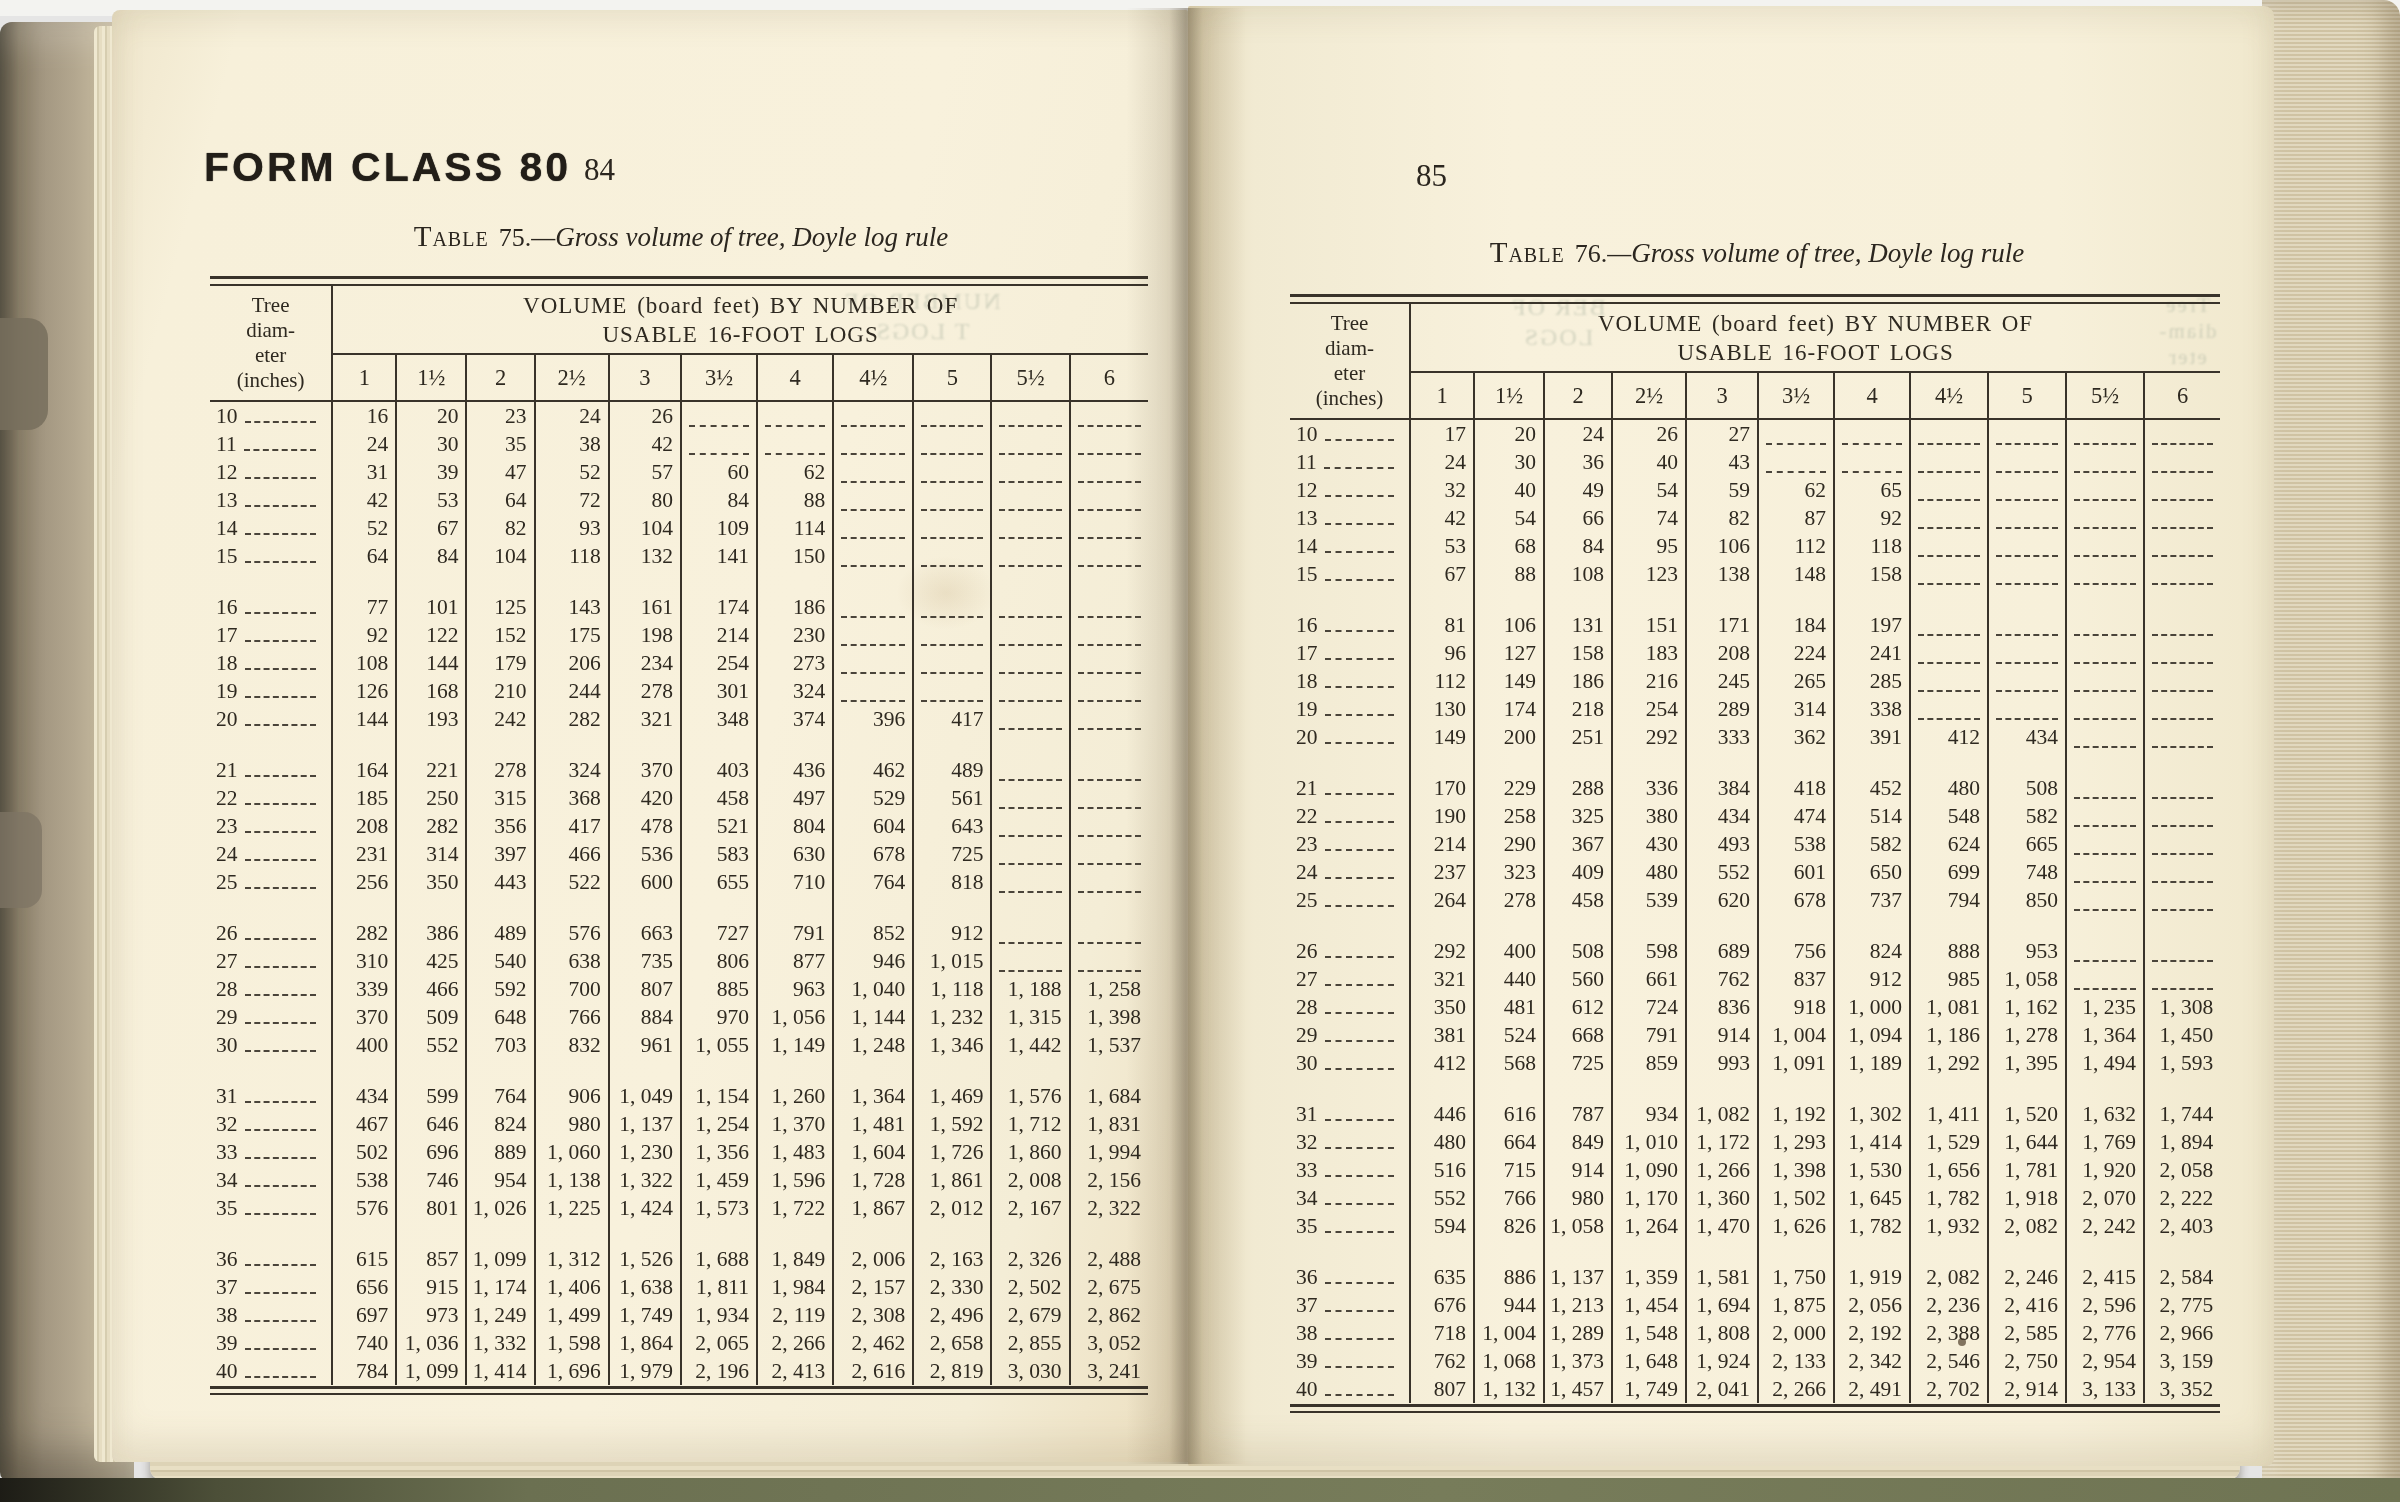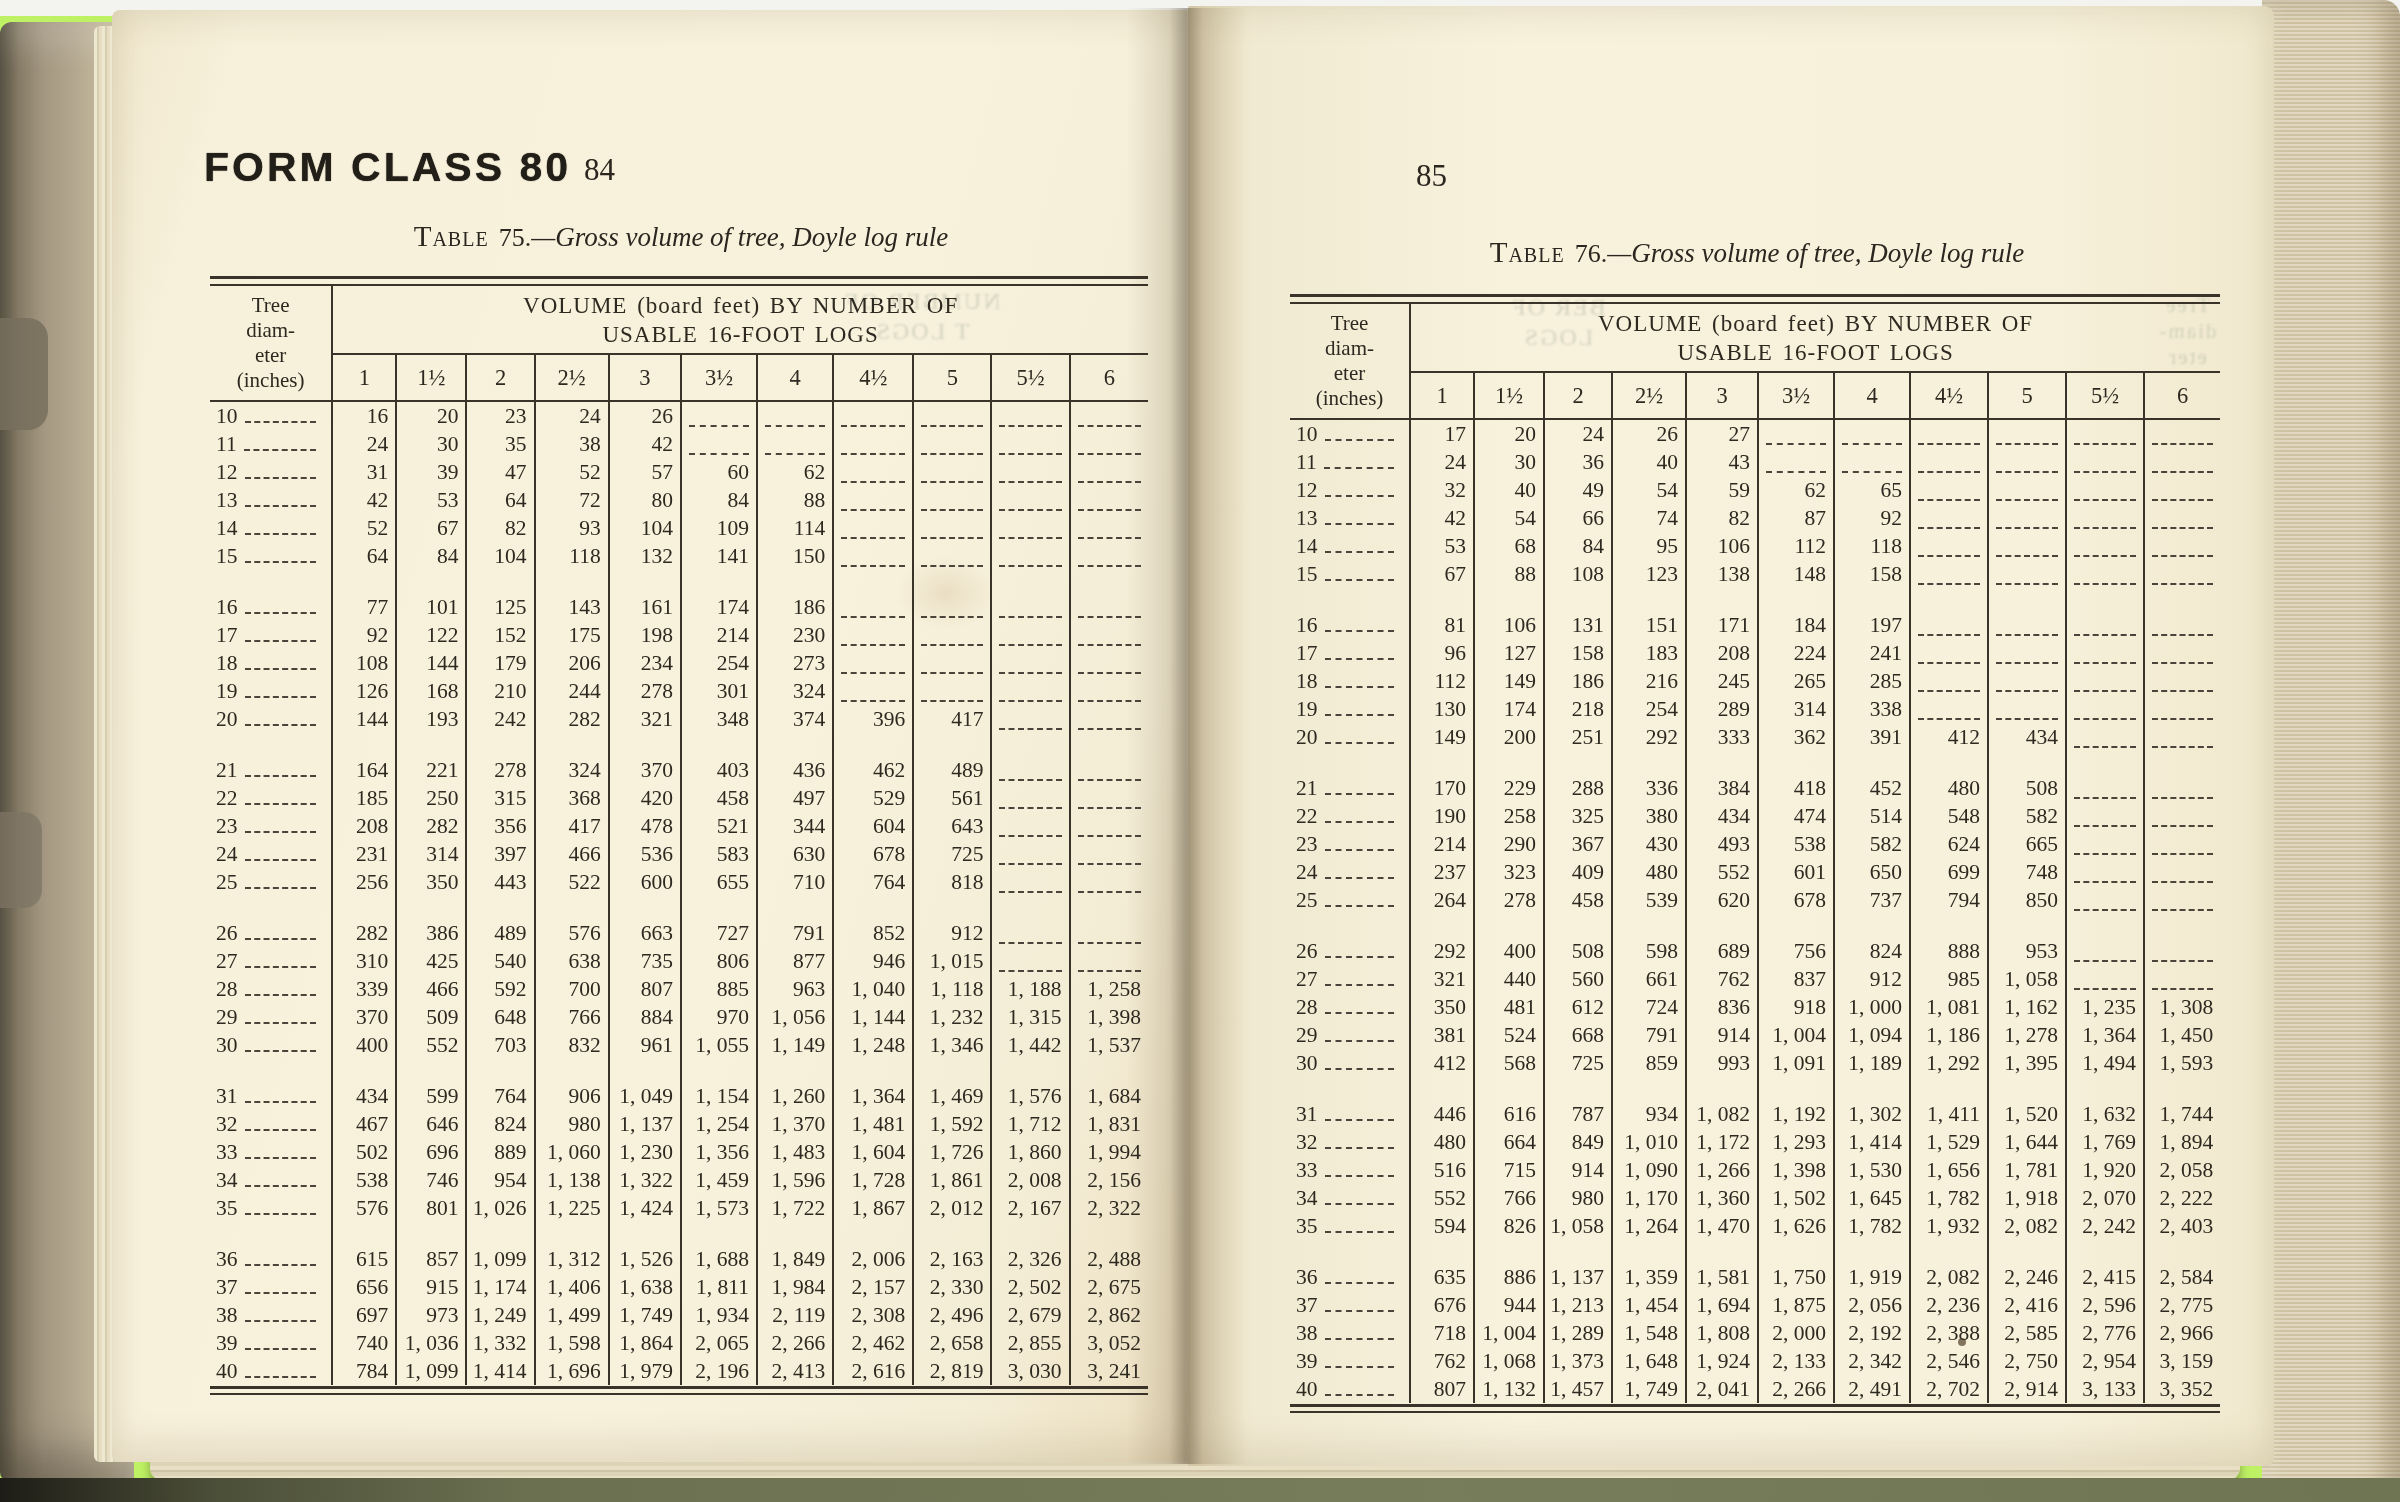--- a/index.html
+++ b/index.html
@@ -1,16 +1,16 @@
 <!DOCTYPE html>
 <html><head>
 <meta charset="utf-8">
 <style>
   html,body{margin:0;padding:0;}
-  #stage{position:relative;width:2400px;height:1502px;background:#bef264;overflow:hidden;
+  #stage{position:relative;width:2400px;height:1502px;background:#e5e5e5;overflow:hidden;
          font-family:"Liberation Serif", serif;color:#2e2920;}
 
   
   .top-white{position:absolute;left:0;top:0;width:2400px;height:16px;background:#f3f3f0;z-index:1;}
   .cover-left{position:absolute;left:0;top:22px;width:134px;height:1460px;z-index:1;
     border-radius:12px 0 0 10px;
     background:linear-gradient(90deg,#55503f 0%,#6e6552 6%,#8b8069 14%,#a39781 32%,#b3a78f 56%,#c5b99e 76%,#d8cdb2 93%,#e6dcc0 100%);
     box-shadow:inset 0 -30px 40px rgba(40,35,25,.35), inset 0 25px 30px rgba(255,255,255,.15);}
   .cover-tab1{position:absolute;left:0;top:318px;width:48px;height:112px;background:#776e5d;border-radius:0 20px 20px 0;opacity:.85;z-index:1;}
   .cover-tab2{position:absolute;left:0;top:812px;width:42px;height:96px;background:#7d7464;border-radius:0 18px 18px 0;opacity:.75;z-index:1;}
@@ -543,21 +543,21 @@
                 <span class="dnum">23</span>
                 <span class="dleader"></span>
               </div>
             </td>
             <td class="val first">208</td>
             <td class="val">282</td>
             <td class="val">356</td>
             <td class="val">417</td>
             <td class="val">478</td>
             <td class="val">521</td>
-            <td class="val">344</td>
+            <td class="val">804</td>
             <td class="val">604</td>
             <td class="val">643</td>
             <td class="val">
               <span class="vleader"></span>
             </td>
             <td class="val">
               <span class="vleader"></span>
             </td>
           </tr>
           <tr>

